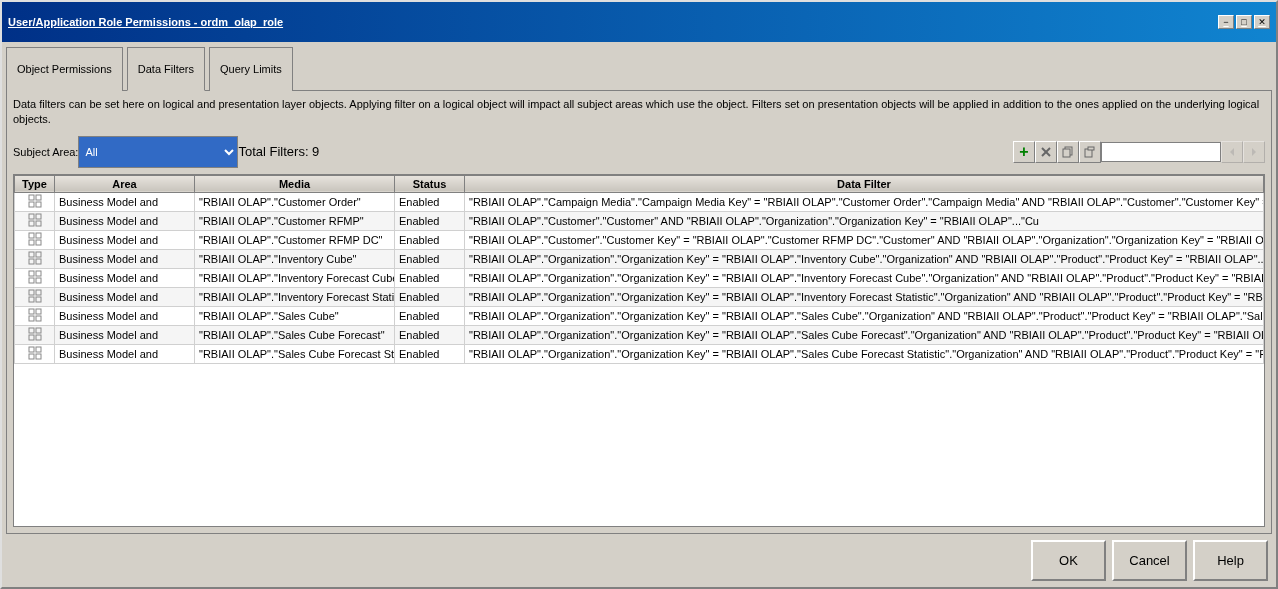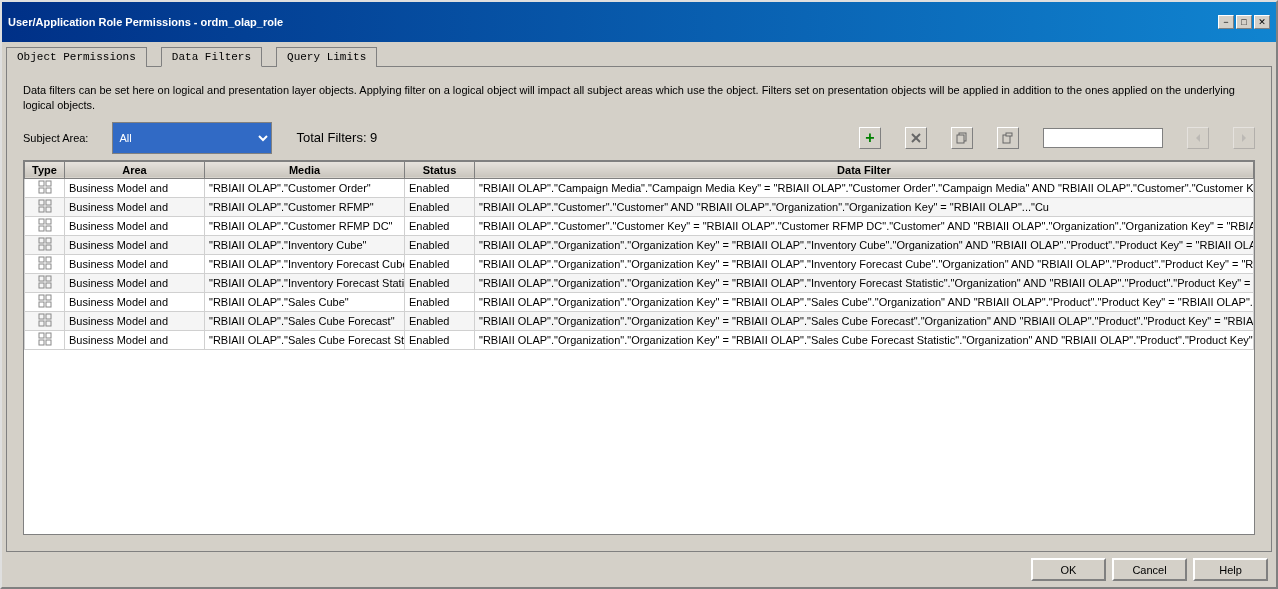--- a/index.html
+++ b/index.html
@@ -20,20 +20,21 @@
     }
     .title-bar {
       background: linear-gradient(to right, #003087, #1084d0);
       color: white;
       padding: 20px 6px;
       display: flex;
       align-items: center;
       justify-content: space-between;
       height: 22px;
       flex-shrink: 0;
+      text-decoration: underline;
     }
     .title-text {
       font-size: 11px;
       font-weight: bold;
     }
     .title-buttons {
       display: flex;
       gap: 2px;
     }
     .title-btn {
@@ -50,58 +51,57 @@
       cursor: pointer;
       color: #000;
     }
     .tab-bar {
       display: flex;
       padding: 4px 4px 0 4px;
       background: #d4d0c8;
       flex-shrink: 0;
     }
     .tab {
-      padding: 3px 10px;
+      padding: 15px 10px;
       border: 1px solid #808080;
       border-bottom: none;
       background: #d4d0c8;
       cursor: pointer;
       font-size: 11px;
-      margin-right: 14px;
+      margin-right: 4px;
       position: relative;
       top: 1px;
-      font-family: Liberation Mono, monospace;
     }
     .tab.active {
       background: #d4d0c8;
       border-bottom: 1px solid #d4d0c8;
       z-index: 1;
       font-weight: normal;
     }
     .tab-content {
       flex: 1;
       background: #d4d0c8;
       border: 1px solid #808080;
       margin: 0 4px;
-      padding: 16px;
+      padding: 6px;
       display: flex;
       flex-direction: column;
       overflow: hidden;
     }
     .description {
       font-size: 11px;
       margin-bottom: 8px;
       line-height: 1.4;
       color: #000;
     }
     .toolbar-row {
       display: flex;
       align-items: center;
       margin-bottom: 6px;
-      gap: 24px;
+      gap: 0;
     }
     .toolbar-label {
       font-size: 11px;
       color: #000;
     }
     .subject-area-select {
       width: 160px;
       height: 32px;
       background: #316ac5;
       color: white;
@@ -183,27 +183,27 @@
     .bottom-bar {
       display: flex;
       justify-content: flex-end;
       align-items: center;
       padding: 6px 8px;
       gap: 6px;
       flex-shrink: 0;
     }
     .bottom-btn {
       width: 75px;
-      height: 23px;
+      height: 41px;
       background: #d4d0c8;
       border: 2px solid #808080;
       border-top: 2px solid #fff;
       border-left: 2px solid #fff;
       cursor: pointer;
-      font-size: 11px;
+      font-size: 13px;
       display: flex;
       align-items: center;
       justify-content: center;
     }
   </style>
 </head>
 <body>
 
 <div class="window">
 

